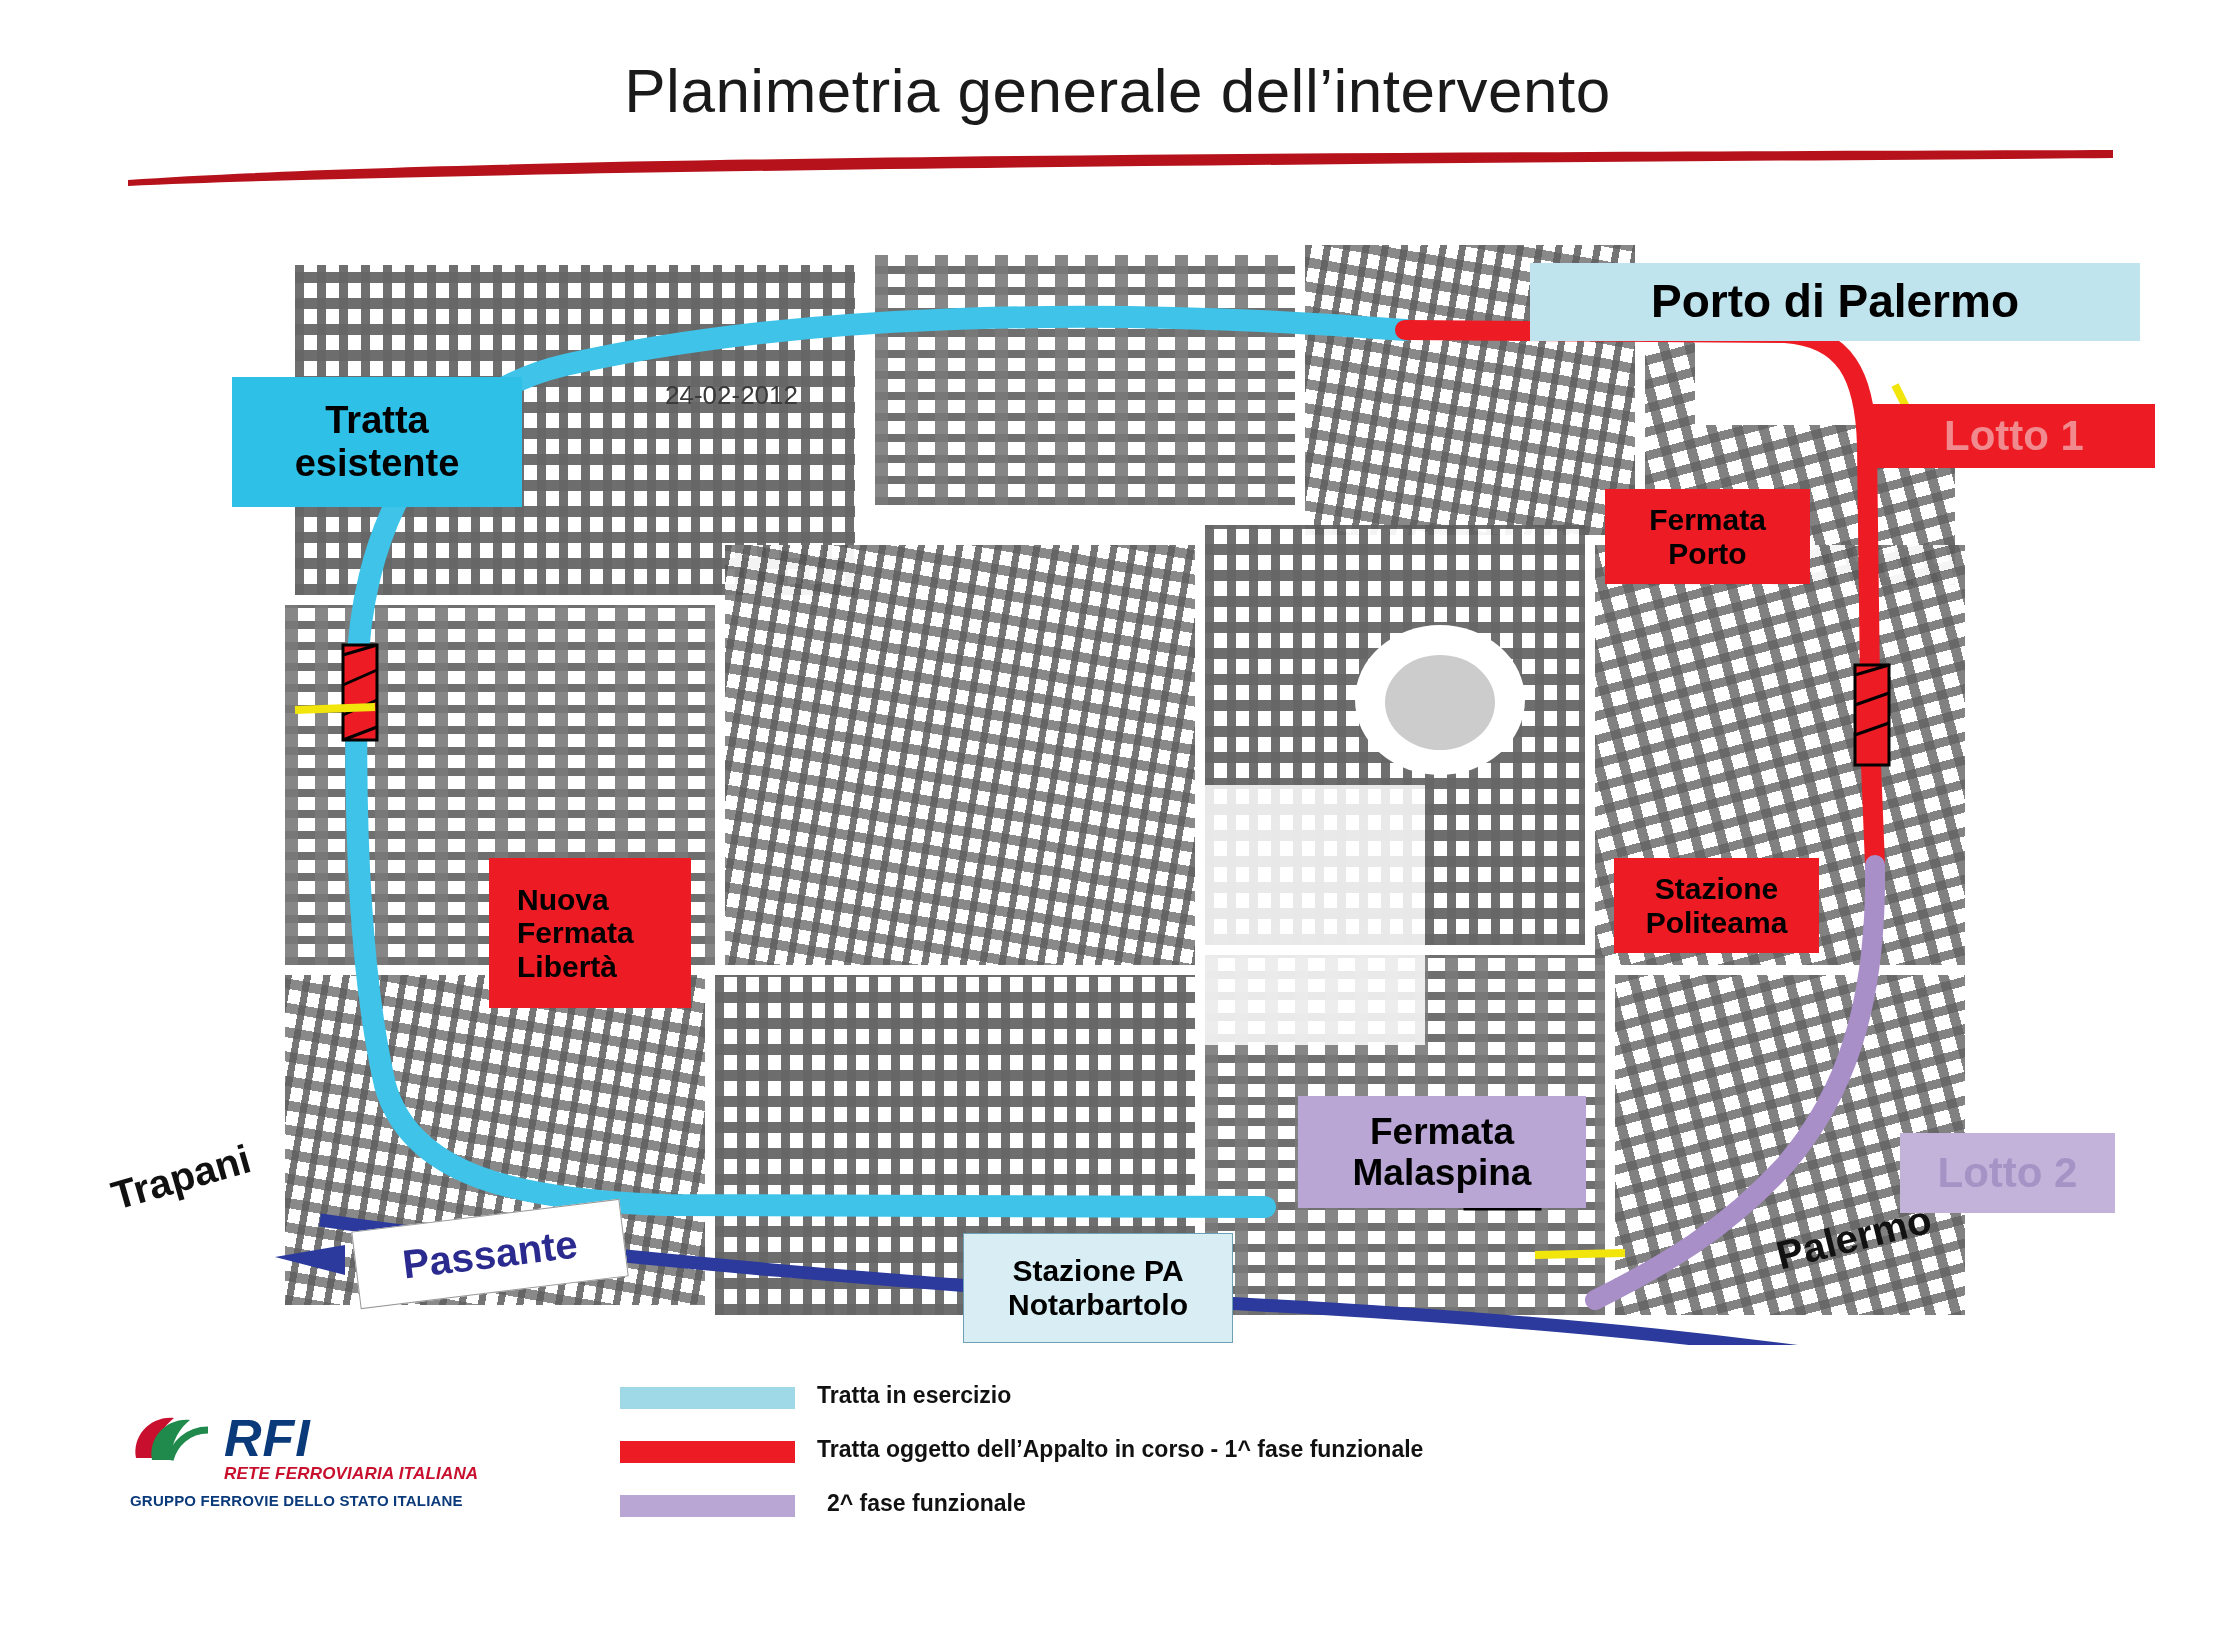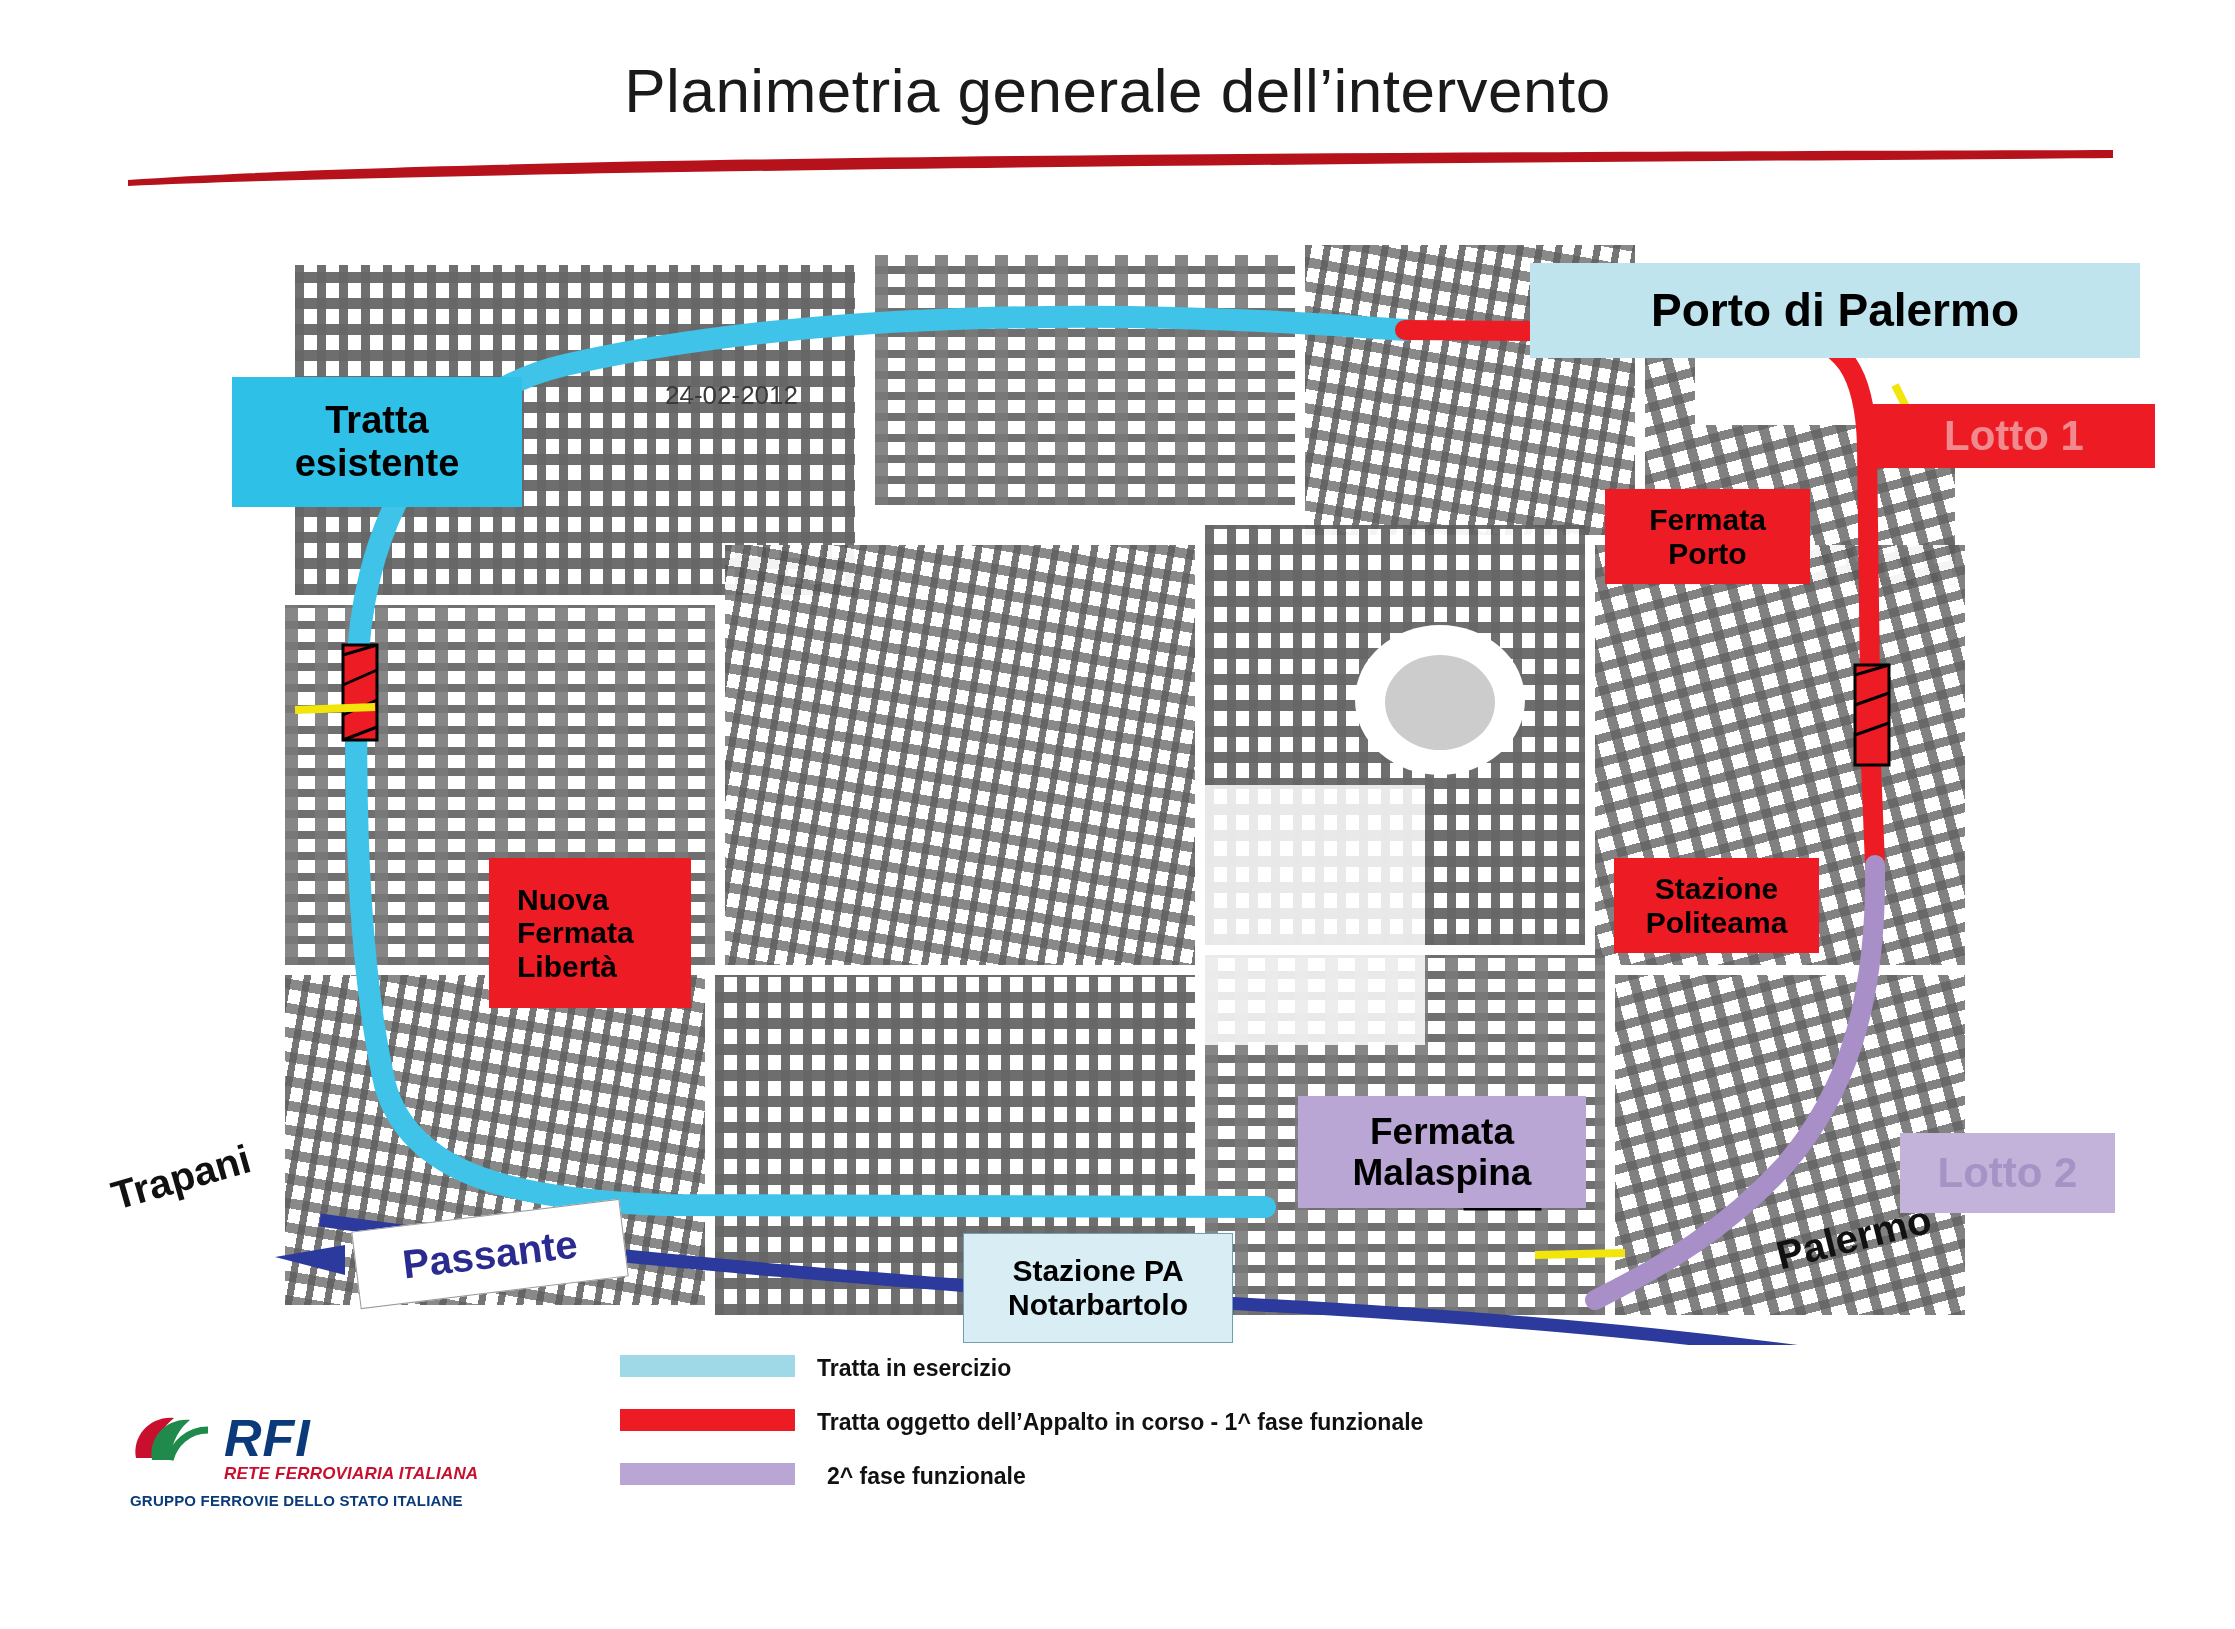--- a/index.html
+++ b/index.html
@@ -98,21 +98,21 @@
   #legend {
     position: absolute;
     left: 620px;
     top: 1355px;
     width: 1250px;
     font-size: 23px;
     color: #111;
   }
   .legend-row {
     display: flex;
-    align-items: flex-start;
+    align-items: flex-end;
     height: 54px;
   }
   .swatch {
     width: 175px;
     height: 22px;
     margin-right: 22px;
     flex: none;
   }
   .legend-label { font-weight: bold; font-size: 23px; }
   .legend-label.plain { font-weight: bold; }
@@ -228,21 +228,21 @@
     </g>
   </svg>
 
   <div id="date-stamp" style="left:400px;top:135px;">24-02-2012</div>
 </div>
 
 <div class="callout cyan-box" style="left:232px; top:377px; width:290px; height:130px; font-size:38px;align-items:center;">
   <span class="nowrap">Tratta<br>esistente</span>
 </div>
 
-<div class="callout lightcyan" style="left:1530px; top:263px; width:610px; height:95px; font-size:46px;">
+<div class="callout lightcyan" style="left:1530px; top:263px; width:610px; height:78px; font-size:46px;">
   <span>Porto di Palermo</span>
 </div>
 
 <div class="callout ghost-red" style="left:1873px; top:404px; width:282px; height:64px; font-size:42px;">
   <span>Lotto 1</span>
 </div>
 
 <div class="callout red-box" style="left:1605px; top:489px; width:205px; height:95px; font-size:30px;">
   <span>Fermata<br>Porto</span>
 </div>

